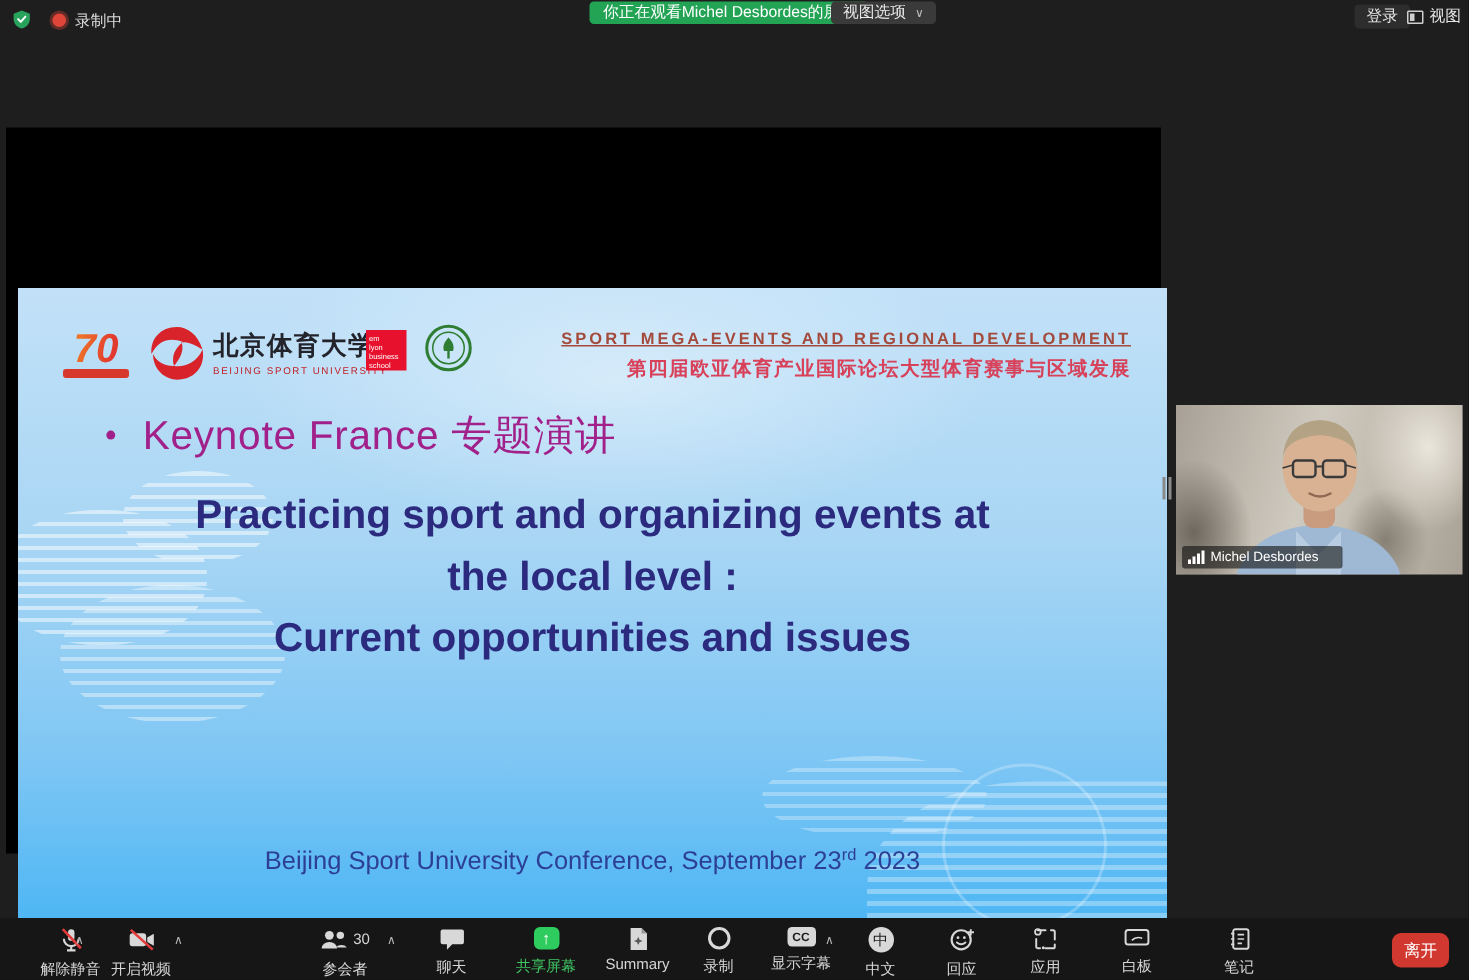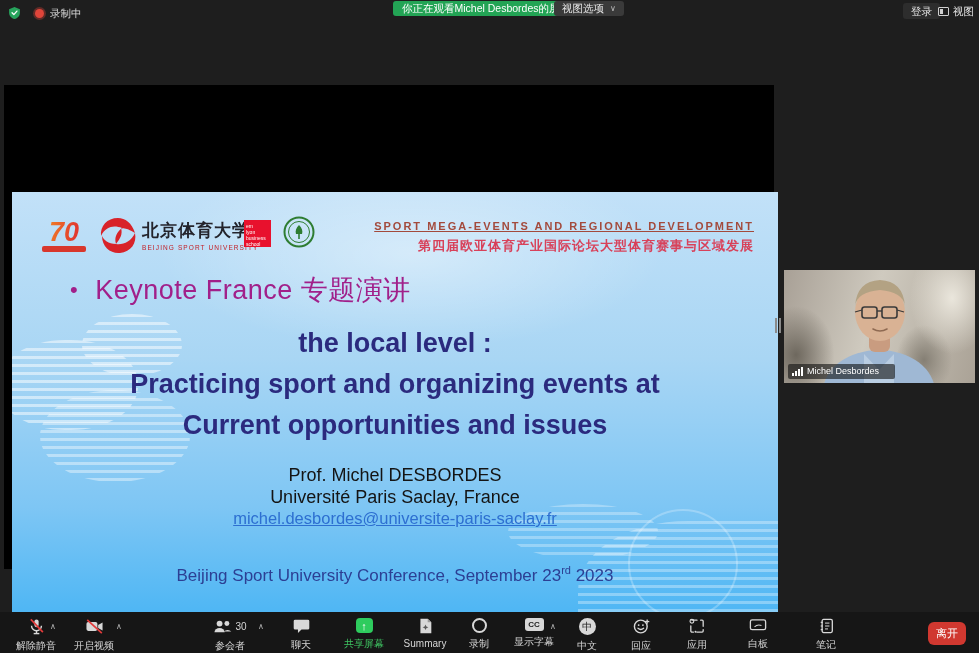--- a/index.html
+++ b/index.html
@@ -180,30 +180,25 @@
 
     <div class="abs hdr-en">SPORT MEGA-EVENTS AND REGIONAL DEVELOPMENT</div>
     <div class="abs hdr-zh">第四届欧亚体育产业国际论坛大型体育赛事与区域发展</div>
 
     <div class="abs keynote">
       <span class="bullet">•</span>
       <span>Keynote France 专题演讲</span>
     </div>
 
     <div class="abs slide-title">
+      <div>Practicing sport and organizing events at</div>
       <div>the local level :</div>
-      <div>Practicing sport and organizing events at</div>
       <div>Current opportunities and issues</div>
     </div>
 
-    <div class="abs speaker-block">
-      <div>Prof. Michel DESBORDES</div>
-      <div>Université Paris Saclay, France</div>
-      <div><span class="email">michel.desbordes@universite-paris-saclay.fr</span></div>
-    </div>
 
     <div class="abs slide-footer">
       <span>Beijing Sport University Conference, September 23</span><sup>rd</sup><span> 2023</span>
     </div>
   </div>
 </div>
 
 <div class="abs divider-handle">
     <i></i>
     <i></i>
@@ -229,21 +224,21 @@
         <i style="height:5px"></i>
         <i style="height:7px"></i>
         <i style="height:9px"></i>
     </span>
     <span>Michel Desbordes</span>
   </span>
 </div>
 
 <div class="abs toolbar">
 
-  <div class="tb-btn" style="left:4px">
+  <div class="tb-btn" style="left:15px">
     <svg width="17" height="17" viewBox="0 0 24 24">
       <rect x="9" y="2" width="6" height="11" rx="3" fill="#d8d8d8"></rect>
       <path d="M5 11 a7 7 0 0 0 14 0" fill="none" stroke="#d8d8d8" stroke-width="2"></path>
       <line x1="12" y1="18" x2="12" y2="22" stroke="#d8d8d8" stroke-width="2"></line>
       <line x1="8" y1="22" x2="16" y2="22" stroke="#d8d8d8" stroke-width="2"></line>
       <line x1="4" y1="2" x2="21" y2="20" stroke="#e23b3b" stroke-width="2.4"></line>
     </svg>
     <span class="lbl">解除静音</span>
   </div>
   <span class="tb-caret" style="left:50px">∧</span>

